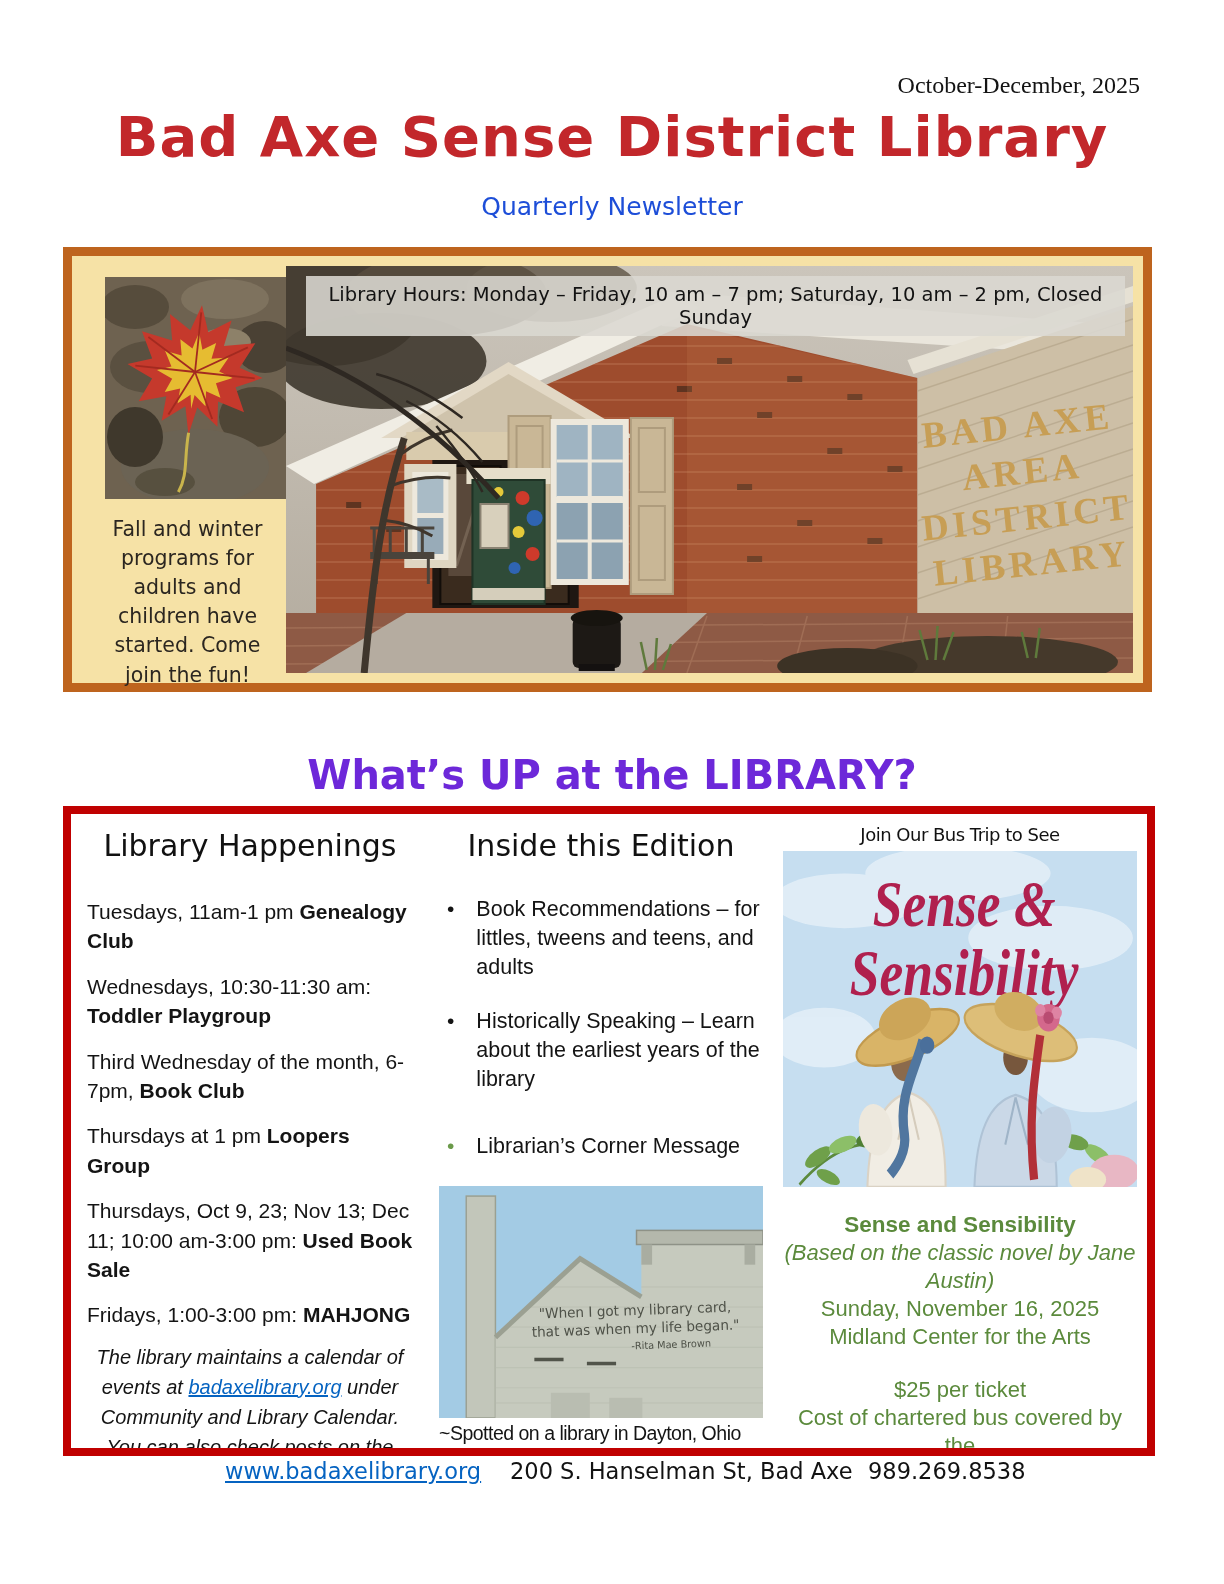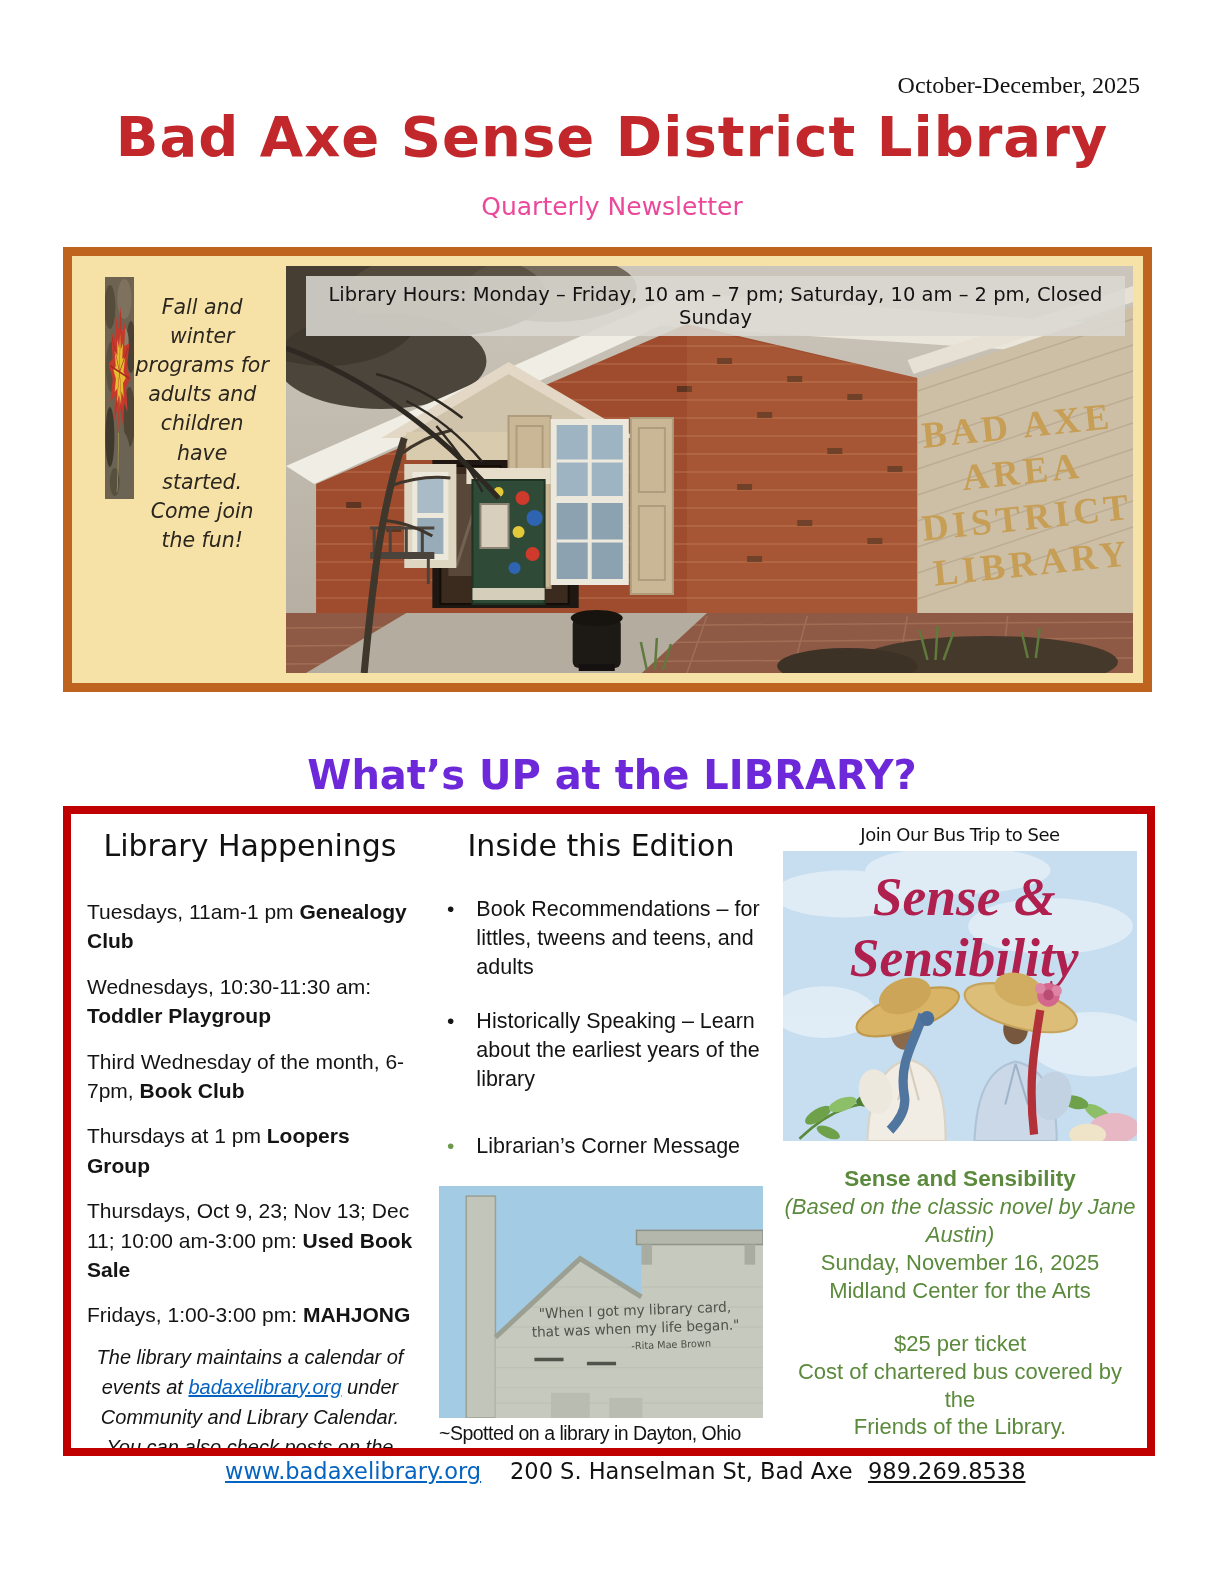--- a/index.html
+++ b/index.html
@@ -16,29 +16,29 @@
     font-family:Liberation Serif, serif; font-size:24px; color:#141414;margin-left:16px;
   }
   .title {
     position:absolute; top:104px; left:0; width:100%;
     text-align:center; font-family:"DejaVu Sans", sans-serif;
     font-weight:bold; font-size:56px; letter-spacing:1px; color:#C2272B;
   }
   .subtitle {
     position:absolute; top:192px; left:0; width:100%;
     text-align:center; font-family:"DejaVu Sans", sans-serif;
-    font-size:25px; color:#ec4899;
+    font-size:25px; color:#1d4ed8;
   }
 
   
   .hero {
     position:absolute; top:247px; left:63px; width:1089px; height:445px;
     border:9px solid #BE641E; background:#F6E2A6; display:flex;
   }
-  .hero-left { width:212px; padding:21px 14px 12px 33px; display:flex; flex-direction:row;font-style:italic; }
+  .hero-left { width:212px; padding:21px 14px 12px 33px; display:flex; flex-direction:column; }
   .leaf-photo { width:181px; height:222px; }
   .leaf-photo svg { display:block; width:100%; height:100%; }
   .leaf-caption {
     margin-top:16px; text-align:center;
     font-family:"DejaVu Sans", sans-serif; font-size:20.5px; line-height:1.42;
     color:#2b2620;
   }
   .hero-photo { flex:1; margin:10px 10px 10px 2px; position:relative; }
   .hero-photo svg.building { display:block; width:100%; height:100%; }
   .hours-banner {
@@ -82,36 +82,36 @@
   .bullets li { display:flex; gap:22px; font-size:21.5px; line-height:1.36; color:#141414; margin-bottom:24px; padding-left:8px;}
   .bullets li .dot { font-size:21px; }
   .bullets li.spaced { margin-top:38px; }
   .bullets li .dot.green { color:#6B9A4A; }
   .quote-photo { margin-top:8px; width:100%; height:232px; }
   .quote-photo svg { display:block; width:100%; height:100%; }
   .photo-caption { margin-top:4px; font-size:19.5px; letter-spacing:-0.5px; white-space:nowrap; color:#141414; }
 
   .col-bus { padding:6px 10px 0 10px; }
   .col-bus .col-heading { font-size:18px; letter-spacing:-0.5px; white-space:nowrap; margin-top:4px; }
-  .poster { margin-top:6px; width:100%; height:290px; }
+  .poster { margin-top:6px; width:100%; height:336px; }
   .poster svg { display:block; width:100%; height:100%; }
   .green-block {
     margin-top:24px; text-align:center; color:#5B8A3C;
     font-size:22px; line-height:1.26;
   }
   .gb-title { font-weight:bold; font-size:22.5px; }
   .gb-italic { font-style:italic; }
   .gb-gap { height:26px; }
 
   
   .footer-item { position:absolute; top:1458px; font-family:"DejaVu Sans", sans-serif; font-size:22.5px; color:#121212; }
   .footer-web { left:225px; }
   .footer-web a { color:#0563C1; text-decoration:underline; }
   .footer-addr { left:510px; }
-  .footer-phone { left:868px;text-decoration:underline; }
+  .footer-phone { left:868px; }
 </style>
 </head>
 <body>
 
 <div class="page">
 
   <div class="issue-date">October-December, 2025</div>
   <div class="title">Bad Axe Sense District Library</div>
   <div class="subtitle">Quarterly Newsletter</div>
 

